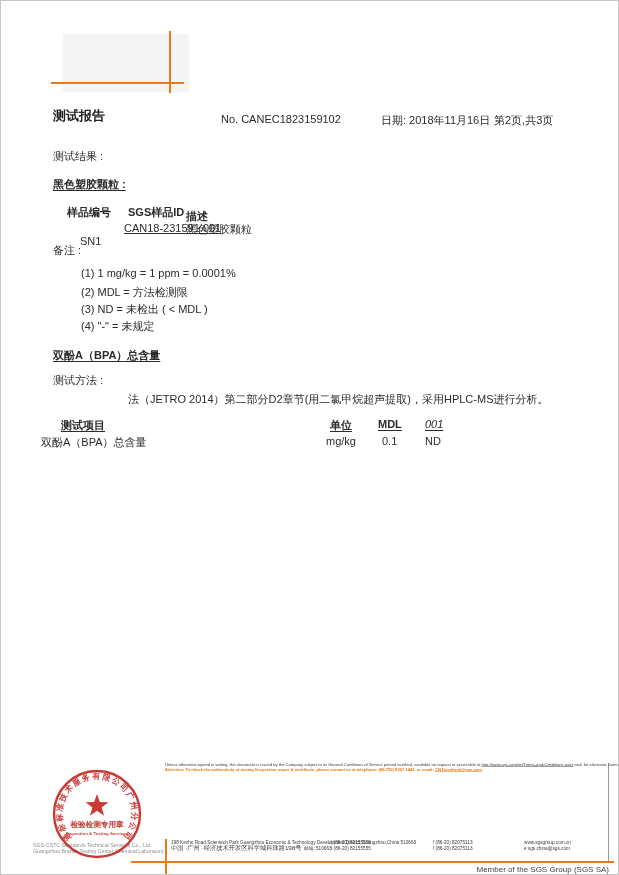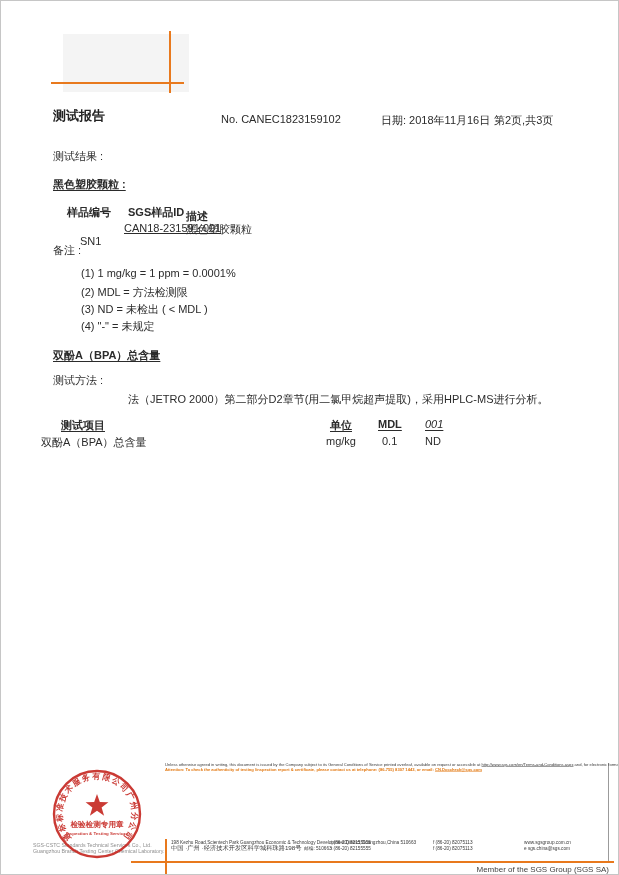--- a/index.html
+++ b/index.html
@@ -76,21 +76,21 @@
   <div class="abs b" style="left:185px;top:221px;">黑色塑胶颗粒</div>
 
   <div class="abs b" style="left:52px;top:242px;">备注 :</div>
   <div class="abs b" style="left:80px;top:266px;">(1) 1 mg/kg = 1 ppm = 0.0001%</div>
   <div class="abs b" style="left:80px;top:284px;">(2) MDL = 方法检测限</div>
   <div class="abs b" style="left:80px;top:301px;">(3) ND = 未检出 ( &lt; MDL )</div>
   <div class="abs b" style="left:80px;top:318px;">(4) "-" = 未规定</div>
 
   <div class="abs b bold ul" style="left:52px;top:347px;">双酚A（BPA）总含量</div>
   <div class="abs b" style="left:52px;top:372px;text-align:center;">测试方法 :</div>
-  <div class="abs b" style="left:127px;top:391px;">法（JETRO 2000）第二部分D2章节(用二氯甲烷超声提取)，采用HPLC-MS进行分析。</div>
+  <div class="abs b" style="left:127px;top:391px;">法（JETRO 2014）第二部分D2章节(用二氯甲烷超声提取)，采用HPLC-MS进行分析。</div>
 
   <div class="abs b bold ul" style="left:60px;top:417px;">测试项目</div>
   <div class="abs b bold ul" style="left:329px;top:417px;">单位</div>
   <div class="abs b bold ul" style="left:377px;top:417px;">MDL</div>
   <div class="abs b it ul" style="left:424px;top:417px;font-style:italic;">001</div>
   <div class="abs b" style="left:40px;top:434px;">双酚A（BPA）总含量</div>
   <div class="abs b" style="left:325px;top:434px;text-align:center;">mg/kg</div>
   <div class="abs b" style="left:381px;top:434px;">0.1</div>
   <div class="abs b" style="left:424px;top:434px;">ND</div>
 

